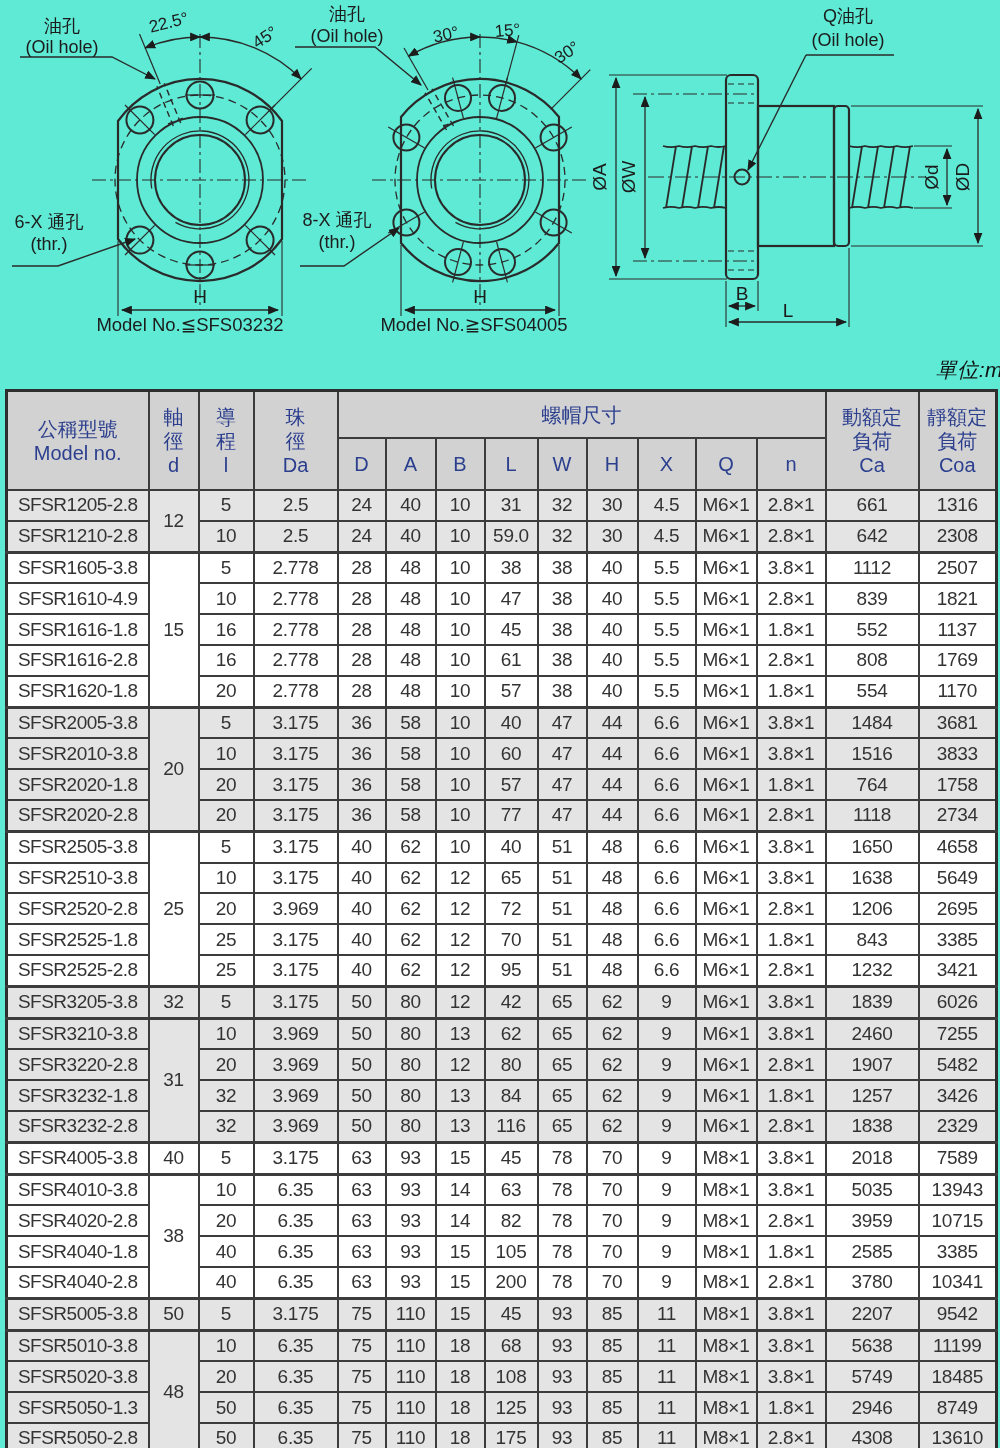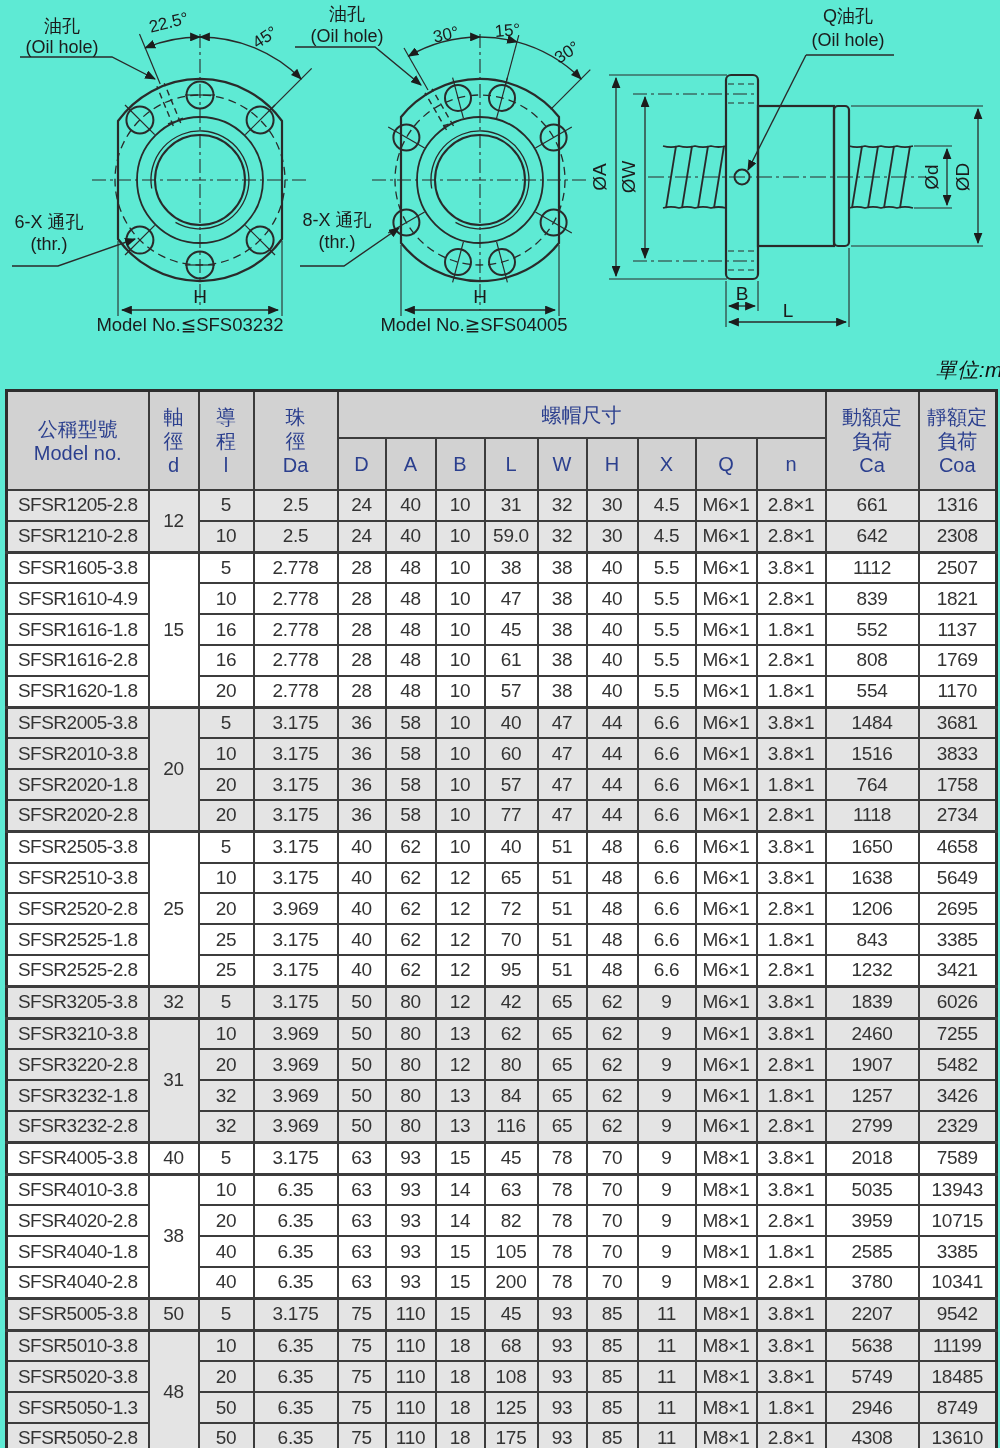--- a/index.html
+++ b/index.html
@@ -642,21 +642,21 @@
           <td>3.969</td>
           <td>50</td>
           <td>80</td>
           <td>13</td>
           <td>116</td>
           <td>65</td>
           <td>62</td>
           <td>9</td>
           <td>M6×1</td>
           <td>2.8×1</td>
-          <td>2799</td>
+          <td>1838</td>
           <td>2329</td>
         </tr>
         <tr class="grp-start">
           <td class="model">SFSR4005-3.8</td>
           <td rowspan="1">40</td>
           <td>5</td>
           <td>3.175</td>
           <td>63</td>
           <td>93</td>
           <td>15</td>

